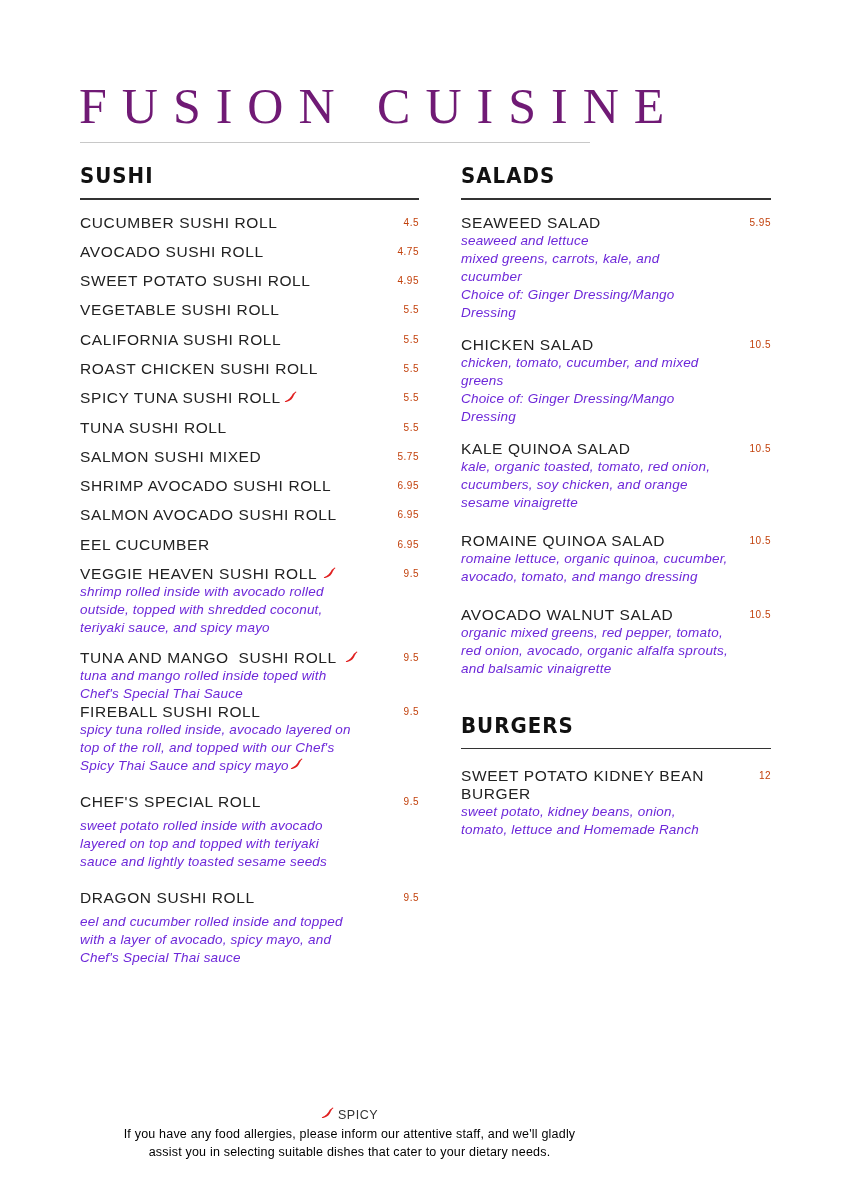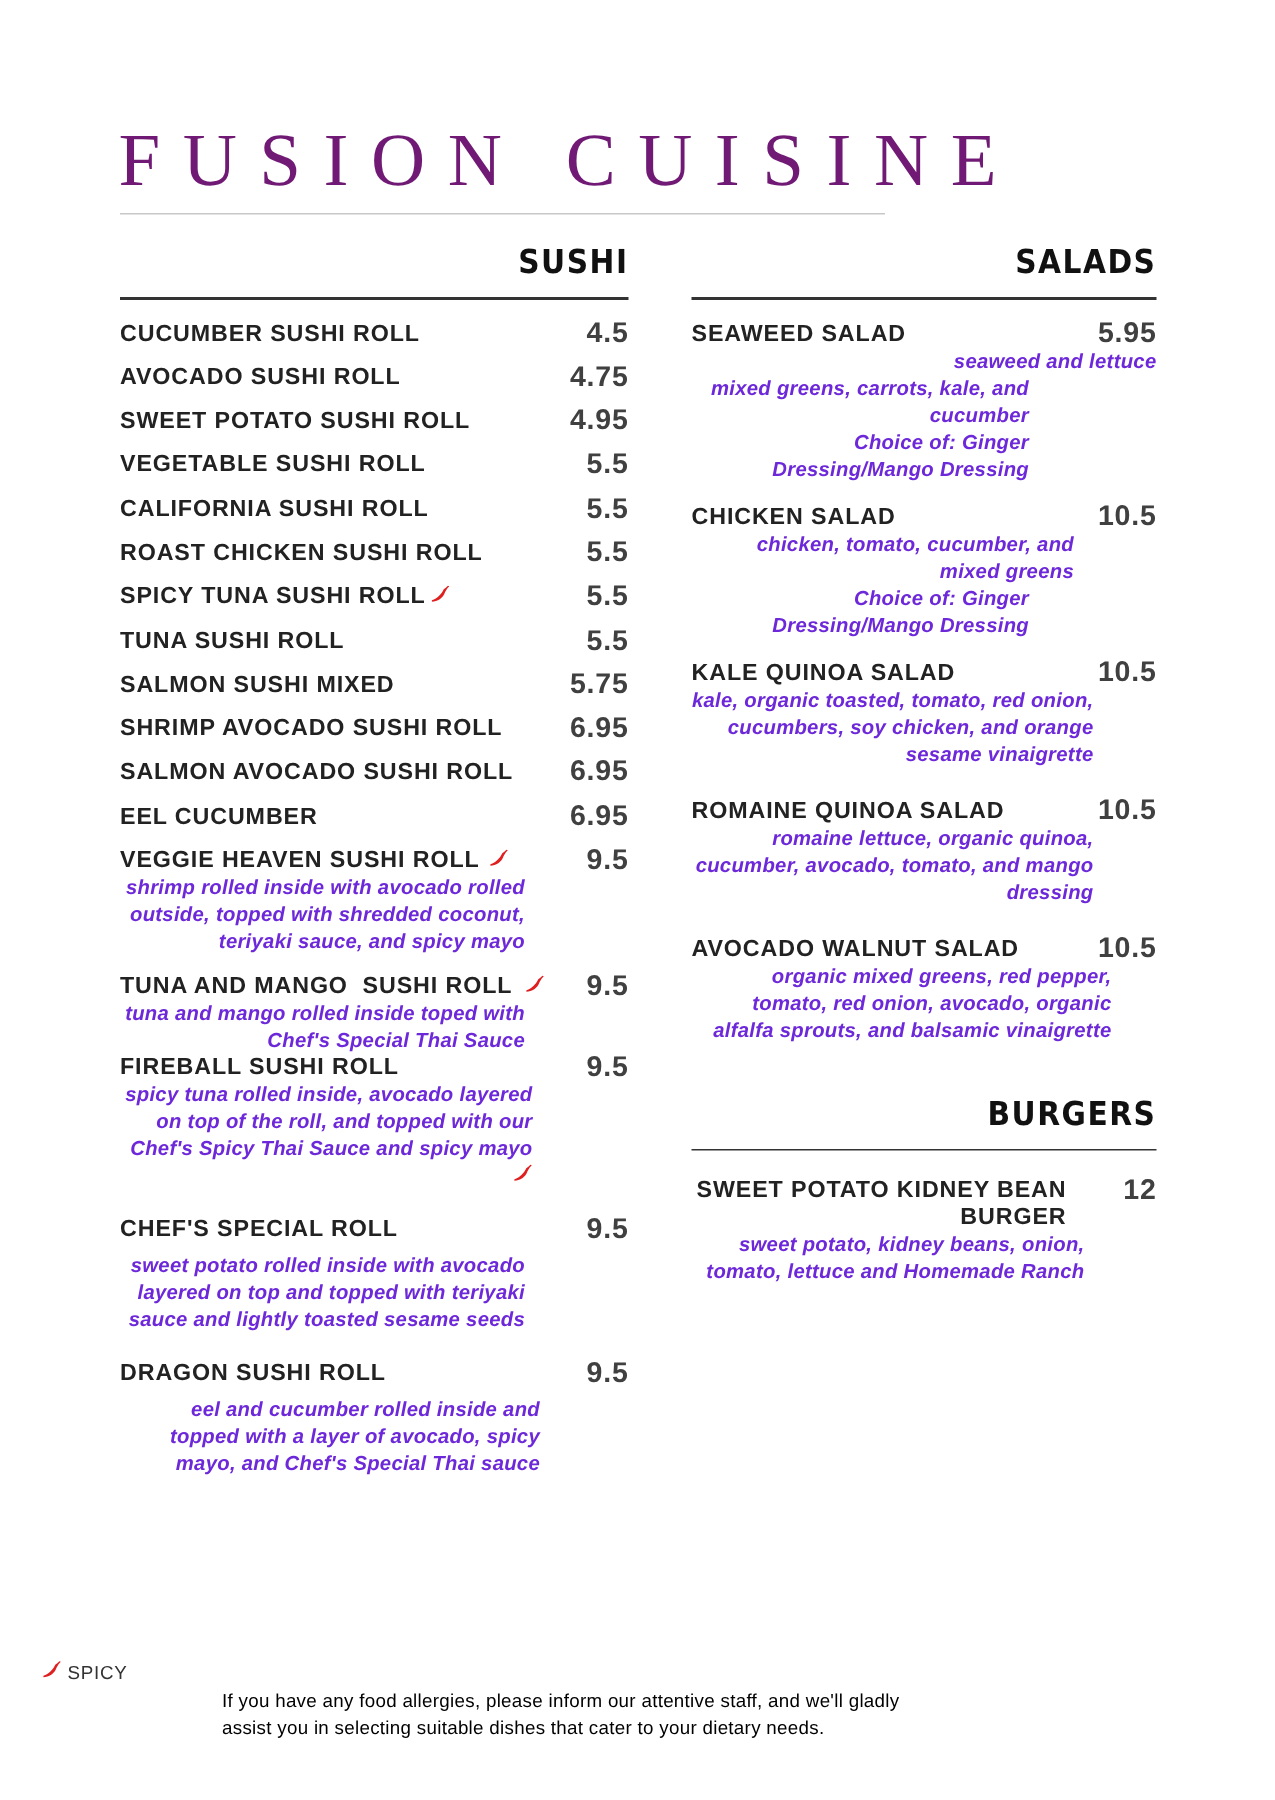--- a/index.html
+++ b/index.html
@@ -2,35 +2,35 @@
 <html><head>
   <meta charset="utf-8">
   <style>
     html, body { margin: 0; padding: 0; background: #ffffff; }
     body { width: 850px; height: 1200px; position: relative; overflow: hidden;
            font-family: "Liberation Sans", "DejaVu Sans", sans-serif; color: #222; }
     .title { position: absolute; left: 79px; top: 78px; margin: 0;
              font-family: "Liberation Serif", "DejaVu Serif", serif; font-weight: normal;
              font-size: 50px; letter-spacing: 15px; color: #701a75; line-height: 56px; white-space: nowrap; }
     .title-rule { position: absolute; left: 80px; top: 142px; width: 510px; height: 1px; background: #c8c8c8; }
-    .col { position: absolute; text-align: right; }
+    .col { position: absolute; }
     .col.left { left: 80px; top: 160px; width: 339px; }
     .col.right { left: 461px; top: 160px; width: 310px; }
     .sec-head { margin: 0; font-family: "DejaVu Sans Condensed", "Liberation Sans Narrow", "Liberation Sans", sans-serif;
                 font-size: 22px; font-weight: bold; letter-spacing: 1px; color: #111;
                 line-height: 28px; padding-top: 2px; }
     .sec-rule { height: 1.5px; background: #333; margin-top: 8px; margin-bottom: 14px; }
-    .item { position: relative; font-weight: bold; }
+    .item { position: relative; }
     .row { display: flex; justify-content: space-between; align-items: flex-start; }
     .name { font-size: 15.5px; letter-spacing: 0.6px; color: #222; line-height: 18px; text-transform: none; }
-    .price { font-size: 19px; letter-spacing: 0.5px; color: #404040; line-height: 18px; white-space: nowrap; padding-left: 8px; }
+    .price { font-size: 10px; letter-spacing: 0.5px; color: #c2410c; line-height: 18px; white-space: nowrap; padding-left: 8px; }
     .desc { font-size: 13.5px; font-style: italic; color: #6d28d9; line-height: 18px; letter-spacing: 0.2px; }
     .simple { height: 29.3px; }
     .chili { display: inline-block; width: 13px; height: 14px; vertical-align: -1px; margin-left: 3px; }
-    .footer { position: absolute; left: 0; width: 699px; text-align: left; margin-left: 28px; }
+    .footer { position: absolute; left: 0; width: 699px; text-align: center; }
     .legend { top: 1106px; font-size: 12.5px; color: #333; letter-spacing: 0.5px; }
     .notice { top: 1125px; font-size: 12.5px; color: #000000; line-height: 18px; letter-spacing: 0.2px; padding: 0 120px; box-sizing: border-box; }
   </style>
 </head>
 <body>
 
 <h1 class="title">FUSION CUISINE</h1>
 <div class="title-rule"></div>
 
 <div class="col left">

